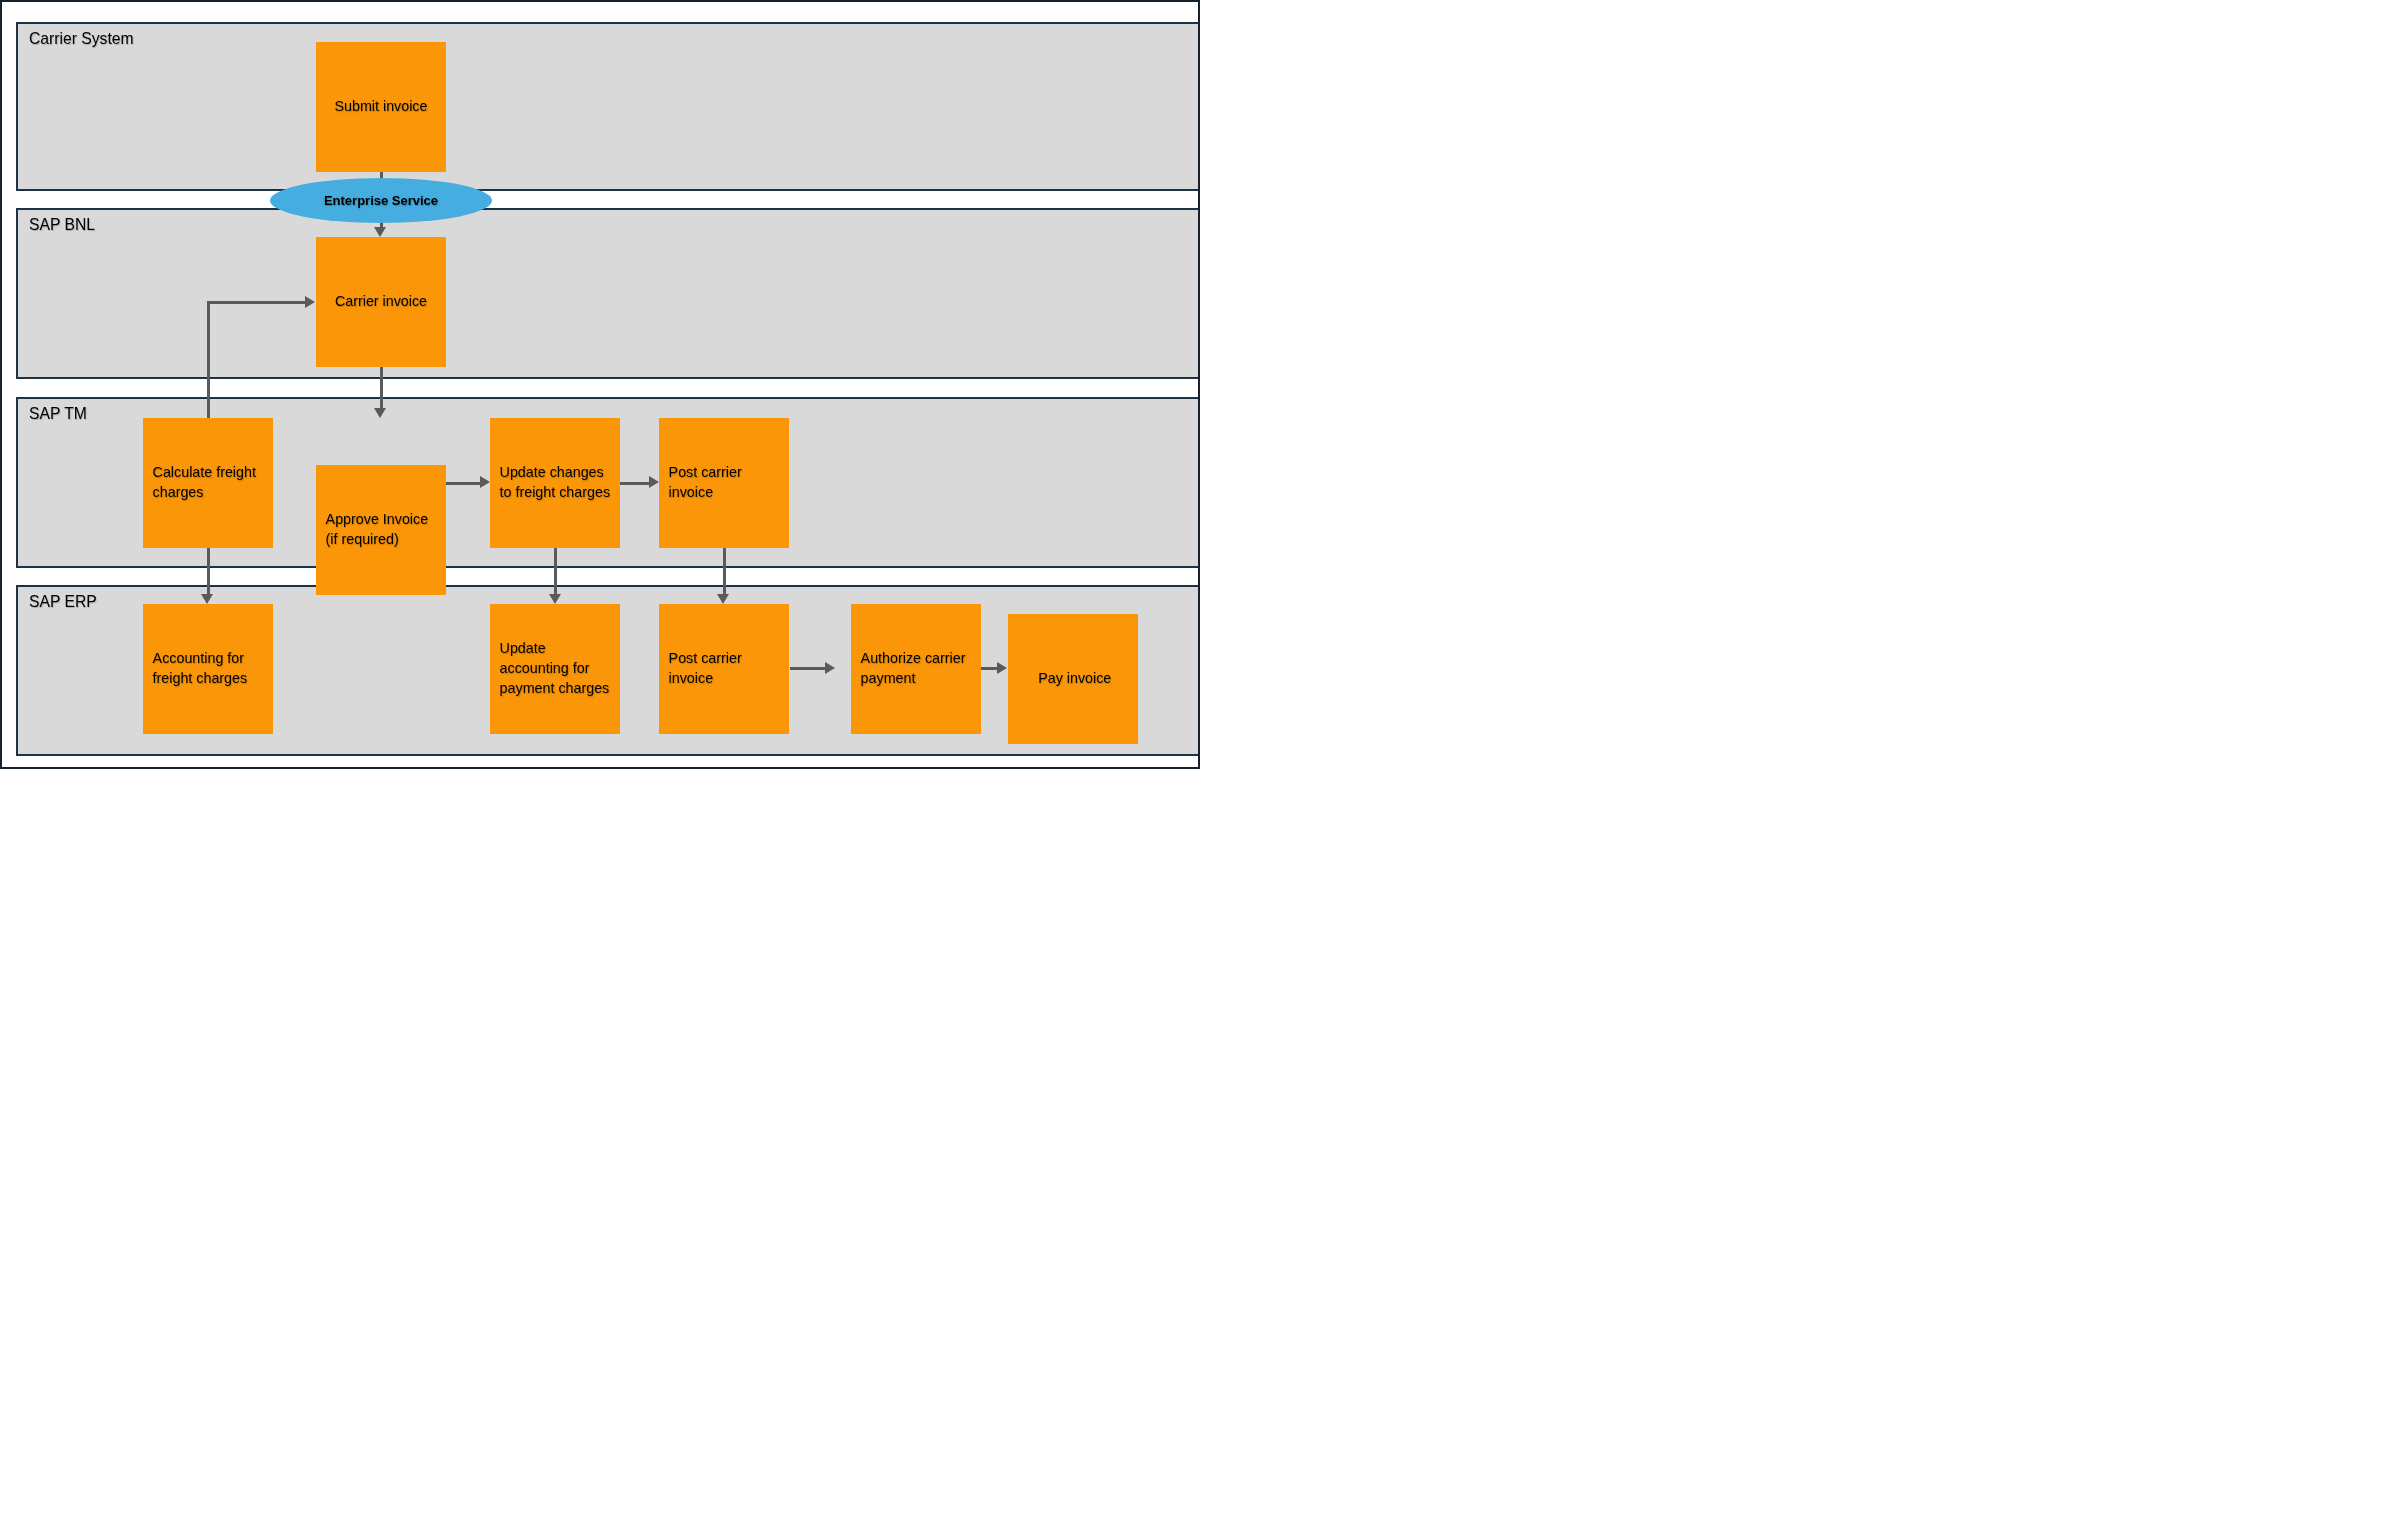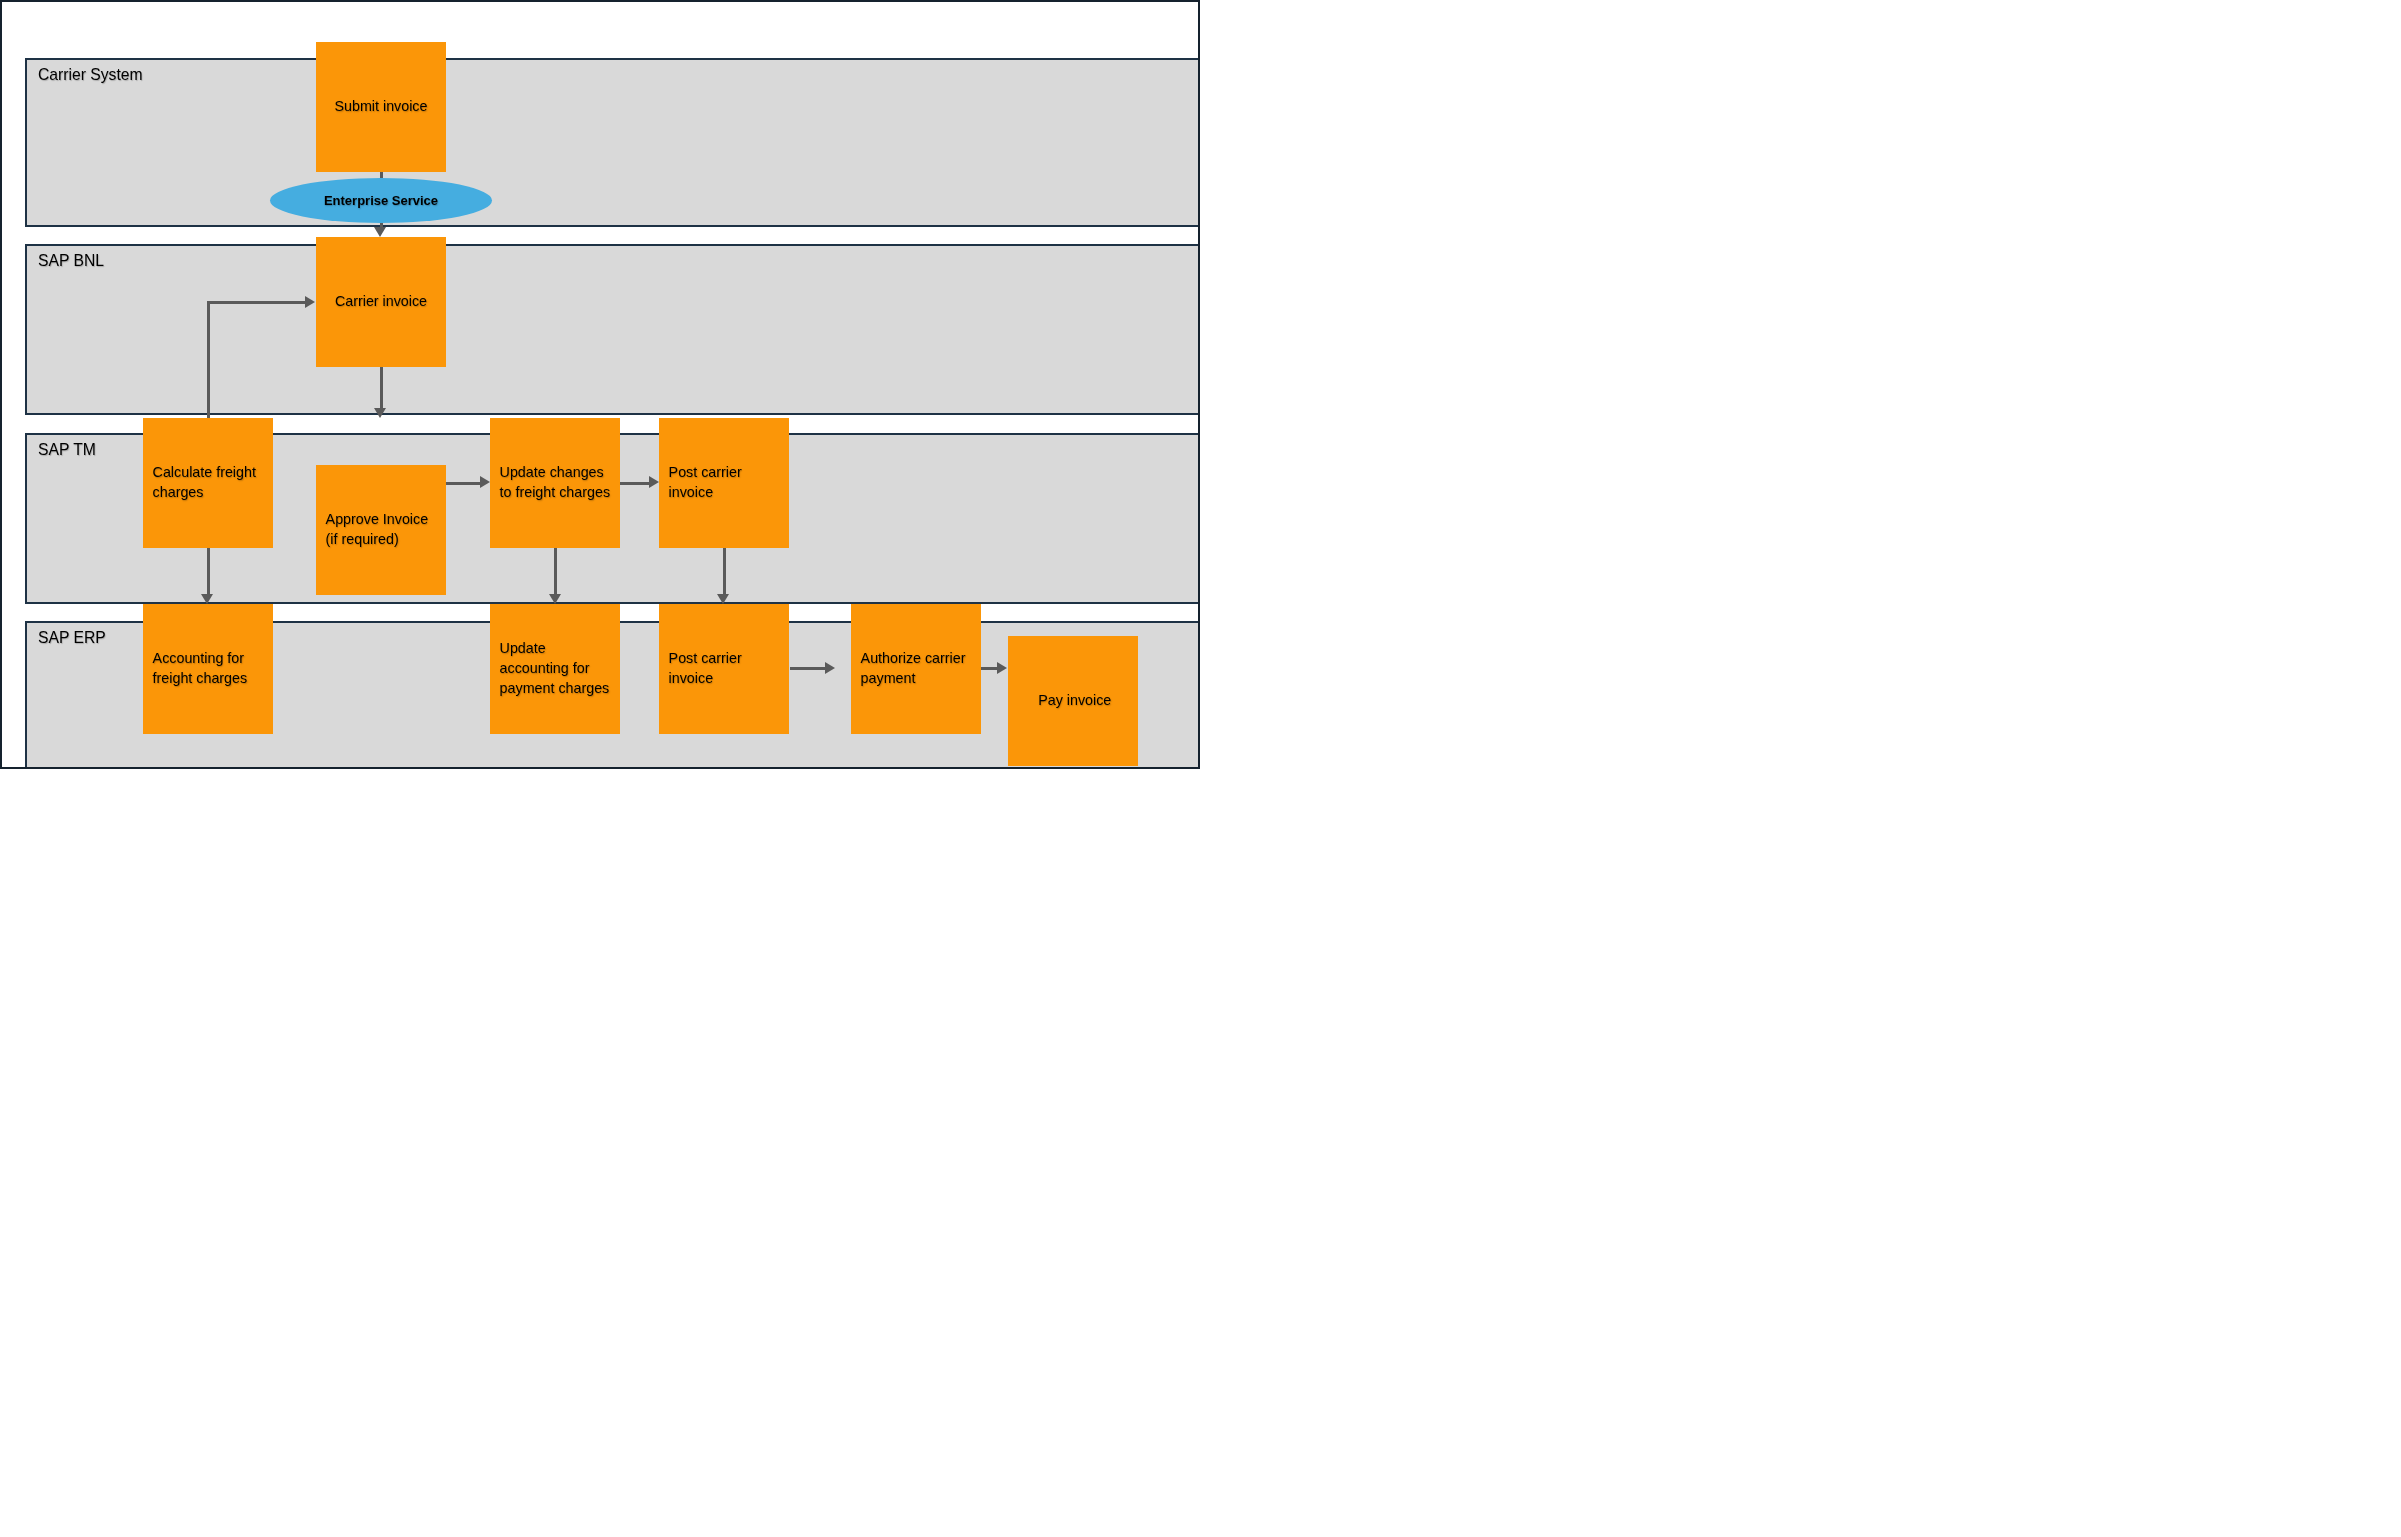--- a/index.html
+++ b/index.html
@@ -7,25 +7,24 @@
   .canvas{
     position:relative;
     width:1200px;height:769px;
     background:#ffffff;
     border:2px solid var(--page-border,#15222e);
     box-sizing:border-box;
     overflow:hidden;
   }
   .lane{
     position:absolute;
-    left:23px;width:1228px;
+    left:14px;width:1228px;
     background:var(--lane-fill,#d9d9d9);
     border:2px solid var(--lane-border,#1e3245);
     box-sizing:border-box;
-    margin-top:36px;
   }
   .lane-label{
     position:absolute;top:5.5px;left:11px;
     font-size:15.7px;line-height:1.2;color:#000;
     text-shadow:0.7px 1px 1px rgba(0,0,0,0.22);
     white-space:nowrap;
   }
   .task{
     position:absolute;
     width:130px;height:130px;
@@ -113,16 +112,16 @@
 
   <div class="task" style="left:141px;top:416px;">Calculate freight charges</div>
   <div class="task" style="left:314px;top:416px;margin-top:47px;">Approve Invoice (if required)</div>
   <div class="task" style="left:488px;top:416px;">Update changes to freight charges</div>
   <div class="task" style="left:657px;top:416px;">Post carrier invoice</div>
 
   <div class="task" style="left:141px;top:602px;">Accounting for freight charges</div>
   <div class="task" style="left:488px;top:602px;">Update accounting for payment charges</div>
   <div class="task" style="left:657px;top:602px;">Post carrier invoice</div>
   <div class="task" style="left:833px;top:602px;margin-left:16px;">Authorize carrier payment</div>
-  <div class="task" style="left:1006px;top:634px;padding-left:13px;">Pay invoice</div>
+  <div class="task" style="left:1006px;top:612px;padding-left:13px;">Pay invoice</div>
 
 </div>
 
 
 </body></html>

